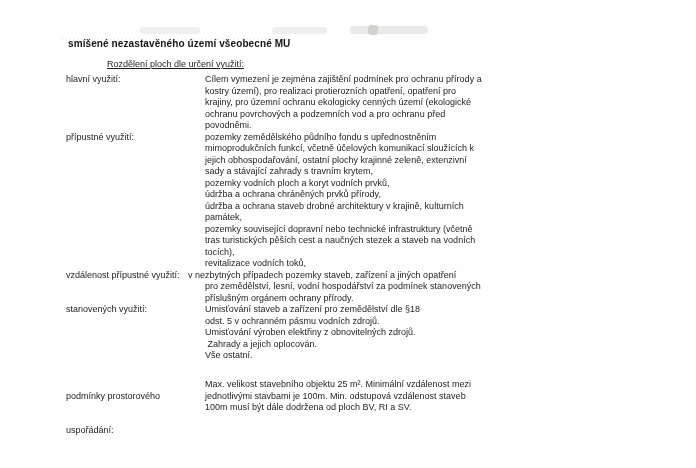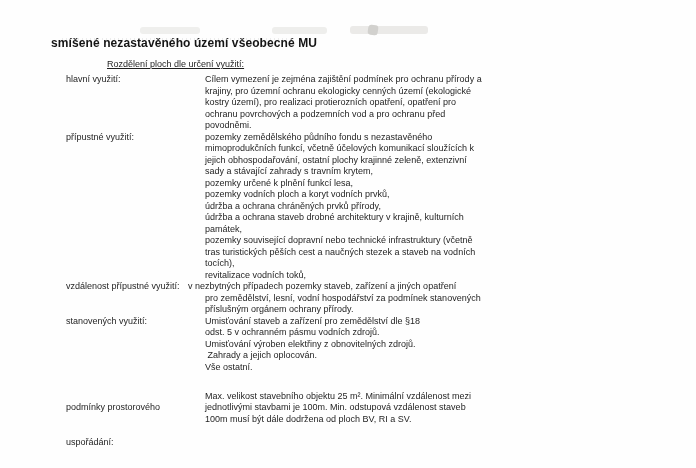--- a/index.html
+++ b/index.html
@@ -19,23 +19,23 @@
   .artifact.a1 { left: 140px; top: 27px; width: 60px; height: 7px; background: #efefed; }
   .artifact.a2 { left: 272px; top: 27px; width: 55px; height: 7px; background: #eeeeec; }
   .artifact.a3 { left: 350px; top: 26px; width: 78px; height: 8px; background: #ebeae8; }
   .artifact.a4 { left: 368px; top: 25px; width: 10px; height: 10px; background: #d2d1ce; transform: rotate(8deg); }
   .artifact.a5 {
     left: 62px; top: 38px; width: 232px; height: 2px; border-radius: 0;
     background: repeating-linear-gradient(90deg, rgba(0,0,0,0.07) 0 1px, rgba(0,0,0,0) 1px 4px);
   }
   .title {
     position: absolute;
-    left: 51px; top: 38px;
+    left: 68px; top: 38px;
     margin: 0;
-    font-size: 12px;
+    font-size: 10px;
     font-weight: bold;
     color: #151515;
     letter-spacing: 0.1px;
   }
   .heading {
     position: absolute;
     left: 95px; top: 59px;
     text-decoration: underline;
     padding-left: 12px;
   }
@@ -68,35 +68,34 @@
   <h1 class="title">smíšené nezastavěného území všeobecné MU</h1>
 
   <div class="heading">Rozdělení ploch dle určení využití:</div>
 
   <div class="sections">
 
     <div class="section">
       <div class="label-col">hlavní využití:</div>
       <div class="content-col">
         <div class="line">Cílem vymezení je zejména zajištění podmínek pro ochranu přírody a</div>
+        <div class="line">kostry území), pro realizaci protierozních opatření, opatření pro</div>
         <div class="line">krajiny, pro územní ochranu ekologicky cenných území (ekologické</div>
-        <div class="line">kostry území), pro realizaci protierozních opatření, opatření pro</div>
         <div class="line">ochranu povrchových a podzemních vod a pro ochranu před</div>
         <div class="line">povodněmi.</div>
       </div>
     </div>
 
     <div class="section">
       <div class="label-col">přípustné využití:</div>
       <div class="content-col">
-        <div class="line">pozemky zemědělského půdního fondu s nezastavěného</div>
+        <div class="line">pozemky zemědělského půdního fondu s upřednostněním</div>
         <div class="line">mimoprodukčních funkcí, včetně účelových komunikací sloužících k</div>
         <div class="line">jejich obhospodařování, ostatní plochy krajinné zeleně, extenzivní</div>
         <div class="line">sady a stávající zahrady s travním krytem,</div>
-        <div class="line">pozemky určené k plnění funkcí lesa,</div>
         <div class="line">pozemky vodních ploch a koryt vodních prvků,</div>
         <div class="line">údržba a ochrana chráněných prvků přírody,</div>
         <div class="line">údržba a ochrana staveb drobné architektury v krajině, kulturních</div>
         <div class="line">památek,</div>
         <div class="line">pozemky související dopravní nebo technické infrastruktury (včetně</div>
         <div class="line">tras turistických pěších cest a naučných stezek a staveb na vodních</div>
         <div class="line">tocích),</div>
         <div class="line">revitalizace vodních toků,</div>
       </div>
     </div>

